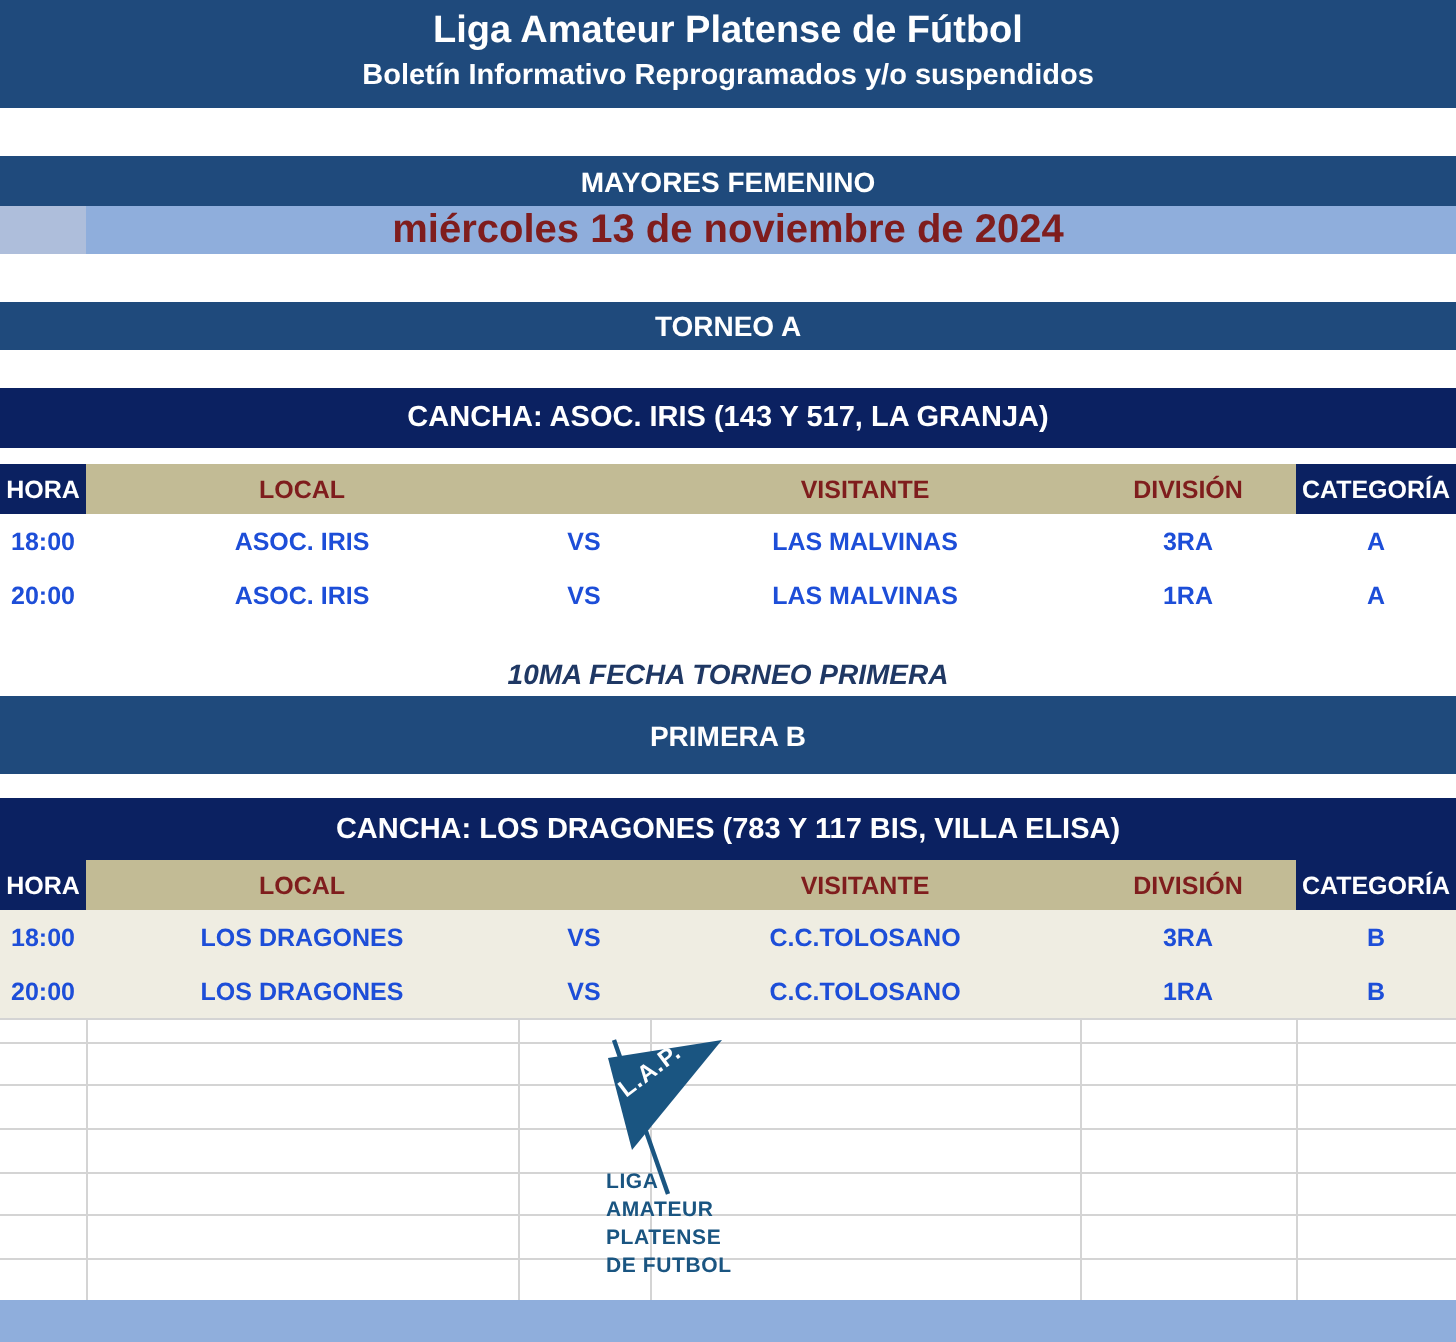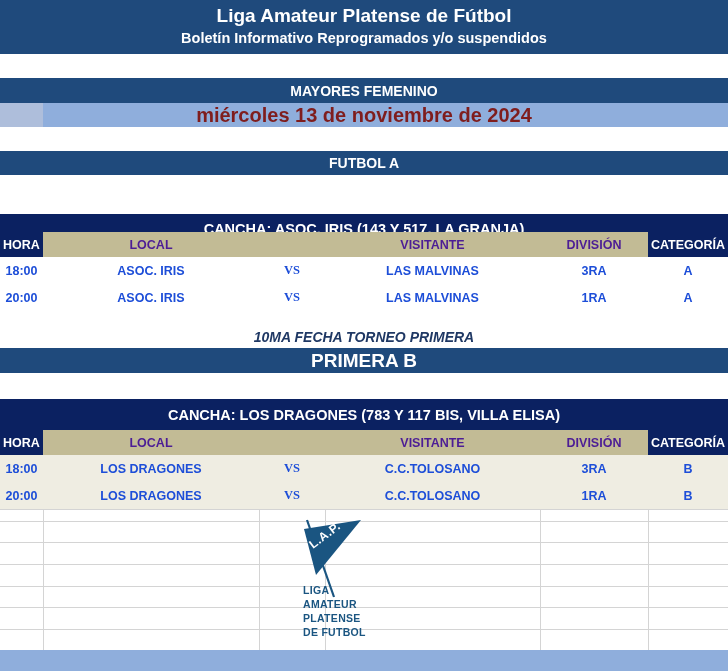--- a/index.html
+++ b/index.html
@@ -18,30 +18,30 @@
   .hdr .l2{position:absolute;left:0;width:100%;top:30px;font-size:14.5px;}
 
   .bar-mayores{top:78px;height:25px;font-size:14px;}
   .datebar{top:103px;height:24px;background:var(--light_blue,#8FAEDC);}
   .date-accent{position:absolute;left:0;top:0;width:43px;height:24px;background:var(--date_accent,#AEBEDB);}
   .datetext{position:absolute;left:0;top:0;width:100%;height:24px;display:flex;align-items:center;justify-content:center;color:#7f1d1d;font-size:20px;}
   .fecha{color:var(--fecha_text,#1F3864);font-style:italic;font-size:14px;display:flex;align-items:center;justify-content:center;background:#fff;}
   .fecha1{top:127px;height:24px;}
   .fecha2{top:326px;height:22px;}
   .bar-primeraA{top:151px;height:24px;font-size:14px;}
-  .bar-primeraB{top:348px;height:25px;font-size:19px;}
-  .bar-cancha1{top:214px;height:30px;font-size:14.5px;}
+  .bar-primeraB{top:348px;height:39px;font-size:14px;}
+  .bar-cancha1{top:194px;height:30px;font-size:14.5px;}
   .bar-cancha2{top:399px;height:31px;font-size:14.5px;}
 
   .trow{display:flex;}
   .cell{display:flex;align-items:center;justify-content:center;box-sizing:border-box;font-size:12.5px;}
-  .w-hora{width:43px;}.w-local{width:216px;}.w-vs{width:66px;font-family:Liberation Serif, serif;}
+  .w-hora{width:43px;}.w-local{width:216px;}.w-vs{width:66px;}
   .w-visit{width:215px;}.w-div{width:108px;}.w-cat{width:80px;}
   .thead{height:25px;border-radius:11px;}
-  .thead .tan{background:var(--tan,#C2BB95);color:#4c1d95;}
+  .thead .tan{background:var(--tan,#C2BB95);color:#7f1d1d;}
   .thead .hcnavy{background:var(--navy_dark,#0B2161);color:#fff;}
   .thead1{top:232px;}
   .thead2{top:430px;}
   .drow{height:27px;color:#1d4ed8;background:#ffffff;}
   .r1a{top:257px;}.r1b{top:284px;}
   .r2a{top:455px;background:var(--cream,#EFEDE2);}
   .r2b{top:482px;background:var(--cream,#EFEDE2);}
   .r2a .cell,.r2b .cell{background:var(--cream,#EFEDE2);}
 
   
@@ -64,21 +64,21 @@
     <div class="l1">Liga Amateur Platense de Fútbol</div>
     <div class="l2">Boletín Informativo Reprogramados y/o suspendidos</div>
   </div>
 
   <div class="abs bar navy-mid bar-mayores">MAYORES FEMENINO</div>
   <div class="abs datebar">
     <div class="date-accent"></div>
     <div class="datetext">miércoles 13 de noviembre de 2024</div>
   </div>
 
-  <div class="abs bar navy-mid bar-primeraA">FUTBOL A</div>
+  <div class="abs bar navy-mid bar-primeraA">TORNEO A</div>
   <div class="abs bar navy-dark bar-cancha1">CANCHA: ASOC. IRIS (143 Y 517, LA GRANJA)</div>
 
   <div class="abs trow thead thead1">
     <div class="cell w-hora hcnavy">HORA</div>
     <div class="cell w-local tan">LOCAL</div>
     <div class="cell w-vs tan"></div>
     <div class="cell w-visit tan">VISITANTE</div>
     <div class="cell w-div tan">DIVISIÓN</div>
     <div class="cell w-cat hcnavy">CATEGORÍA</div>
   </div>

